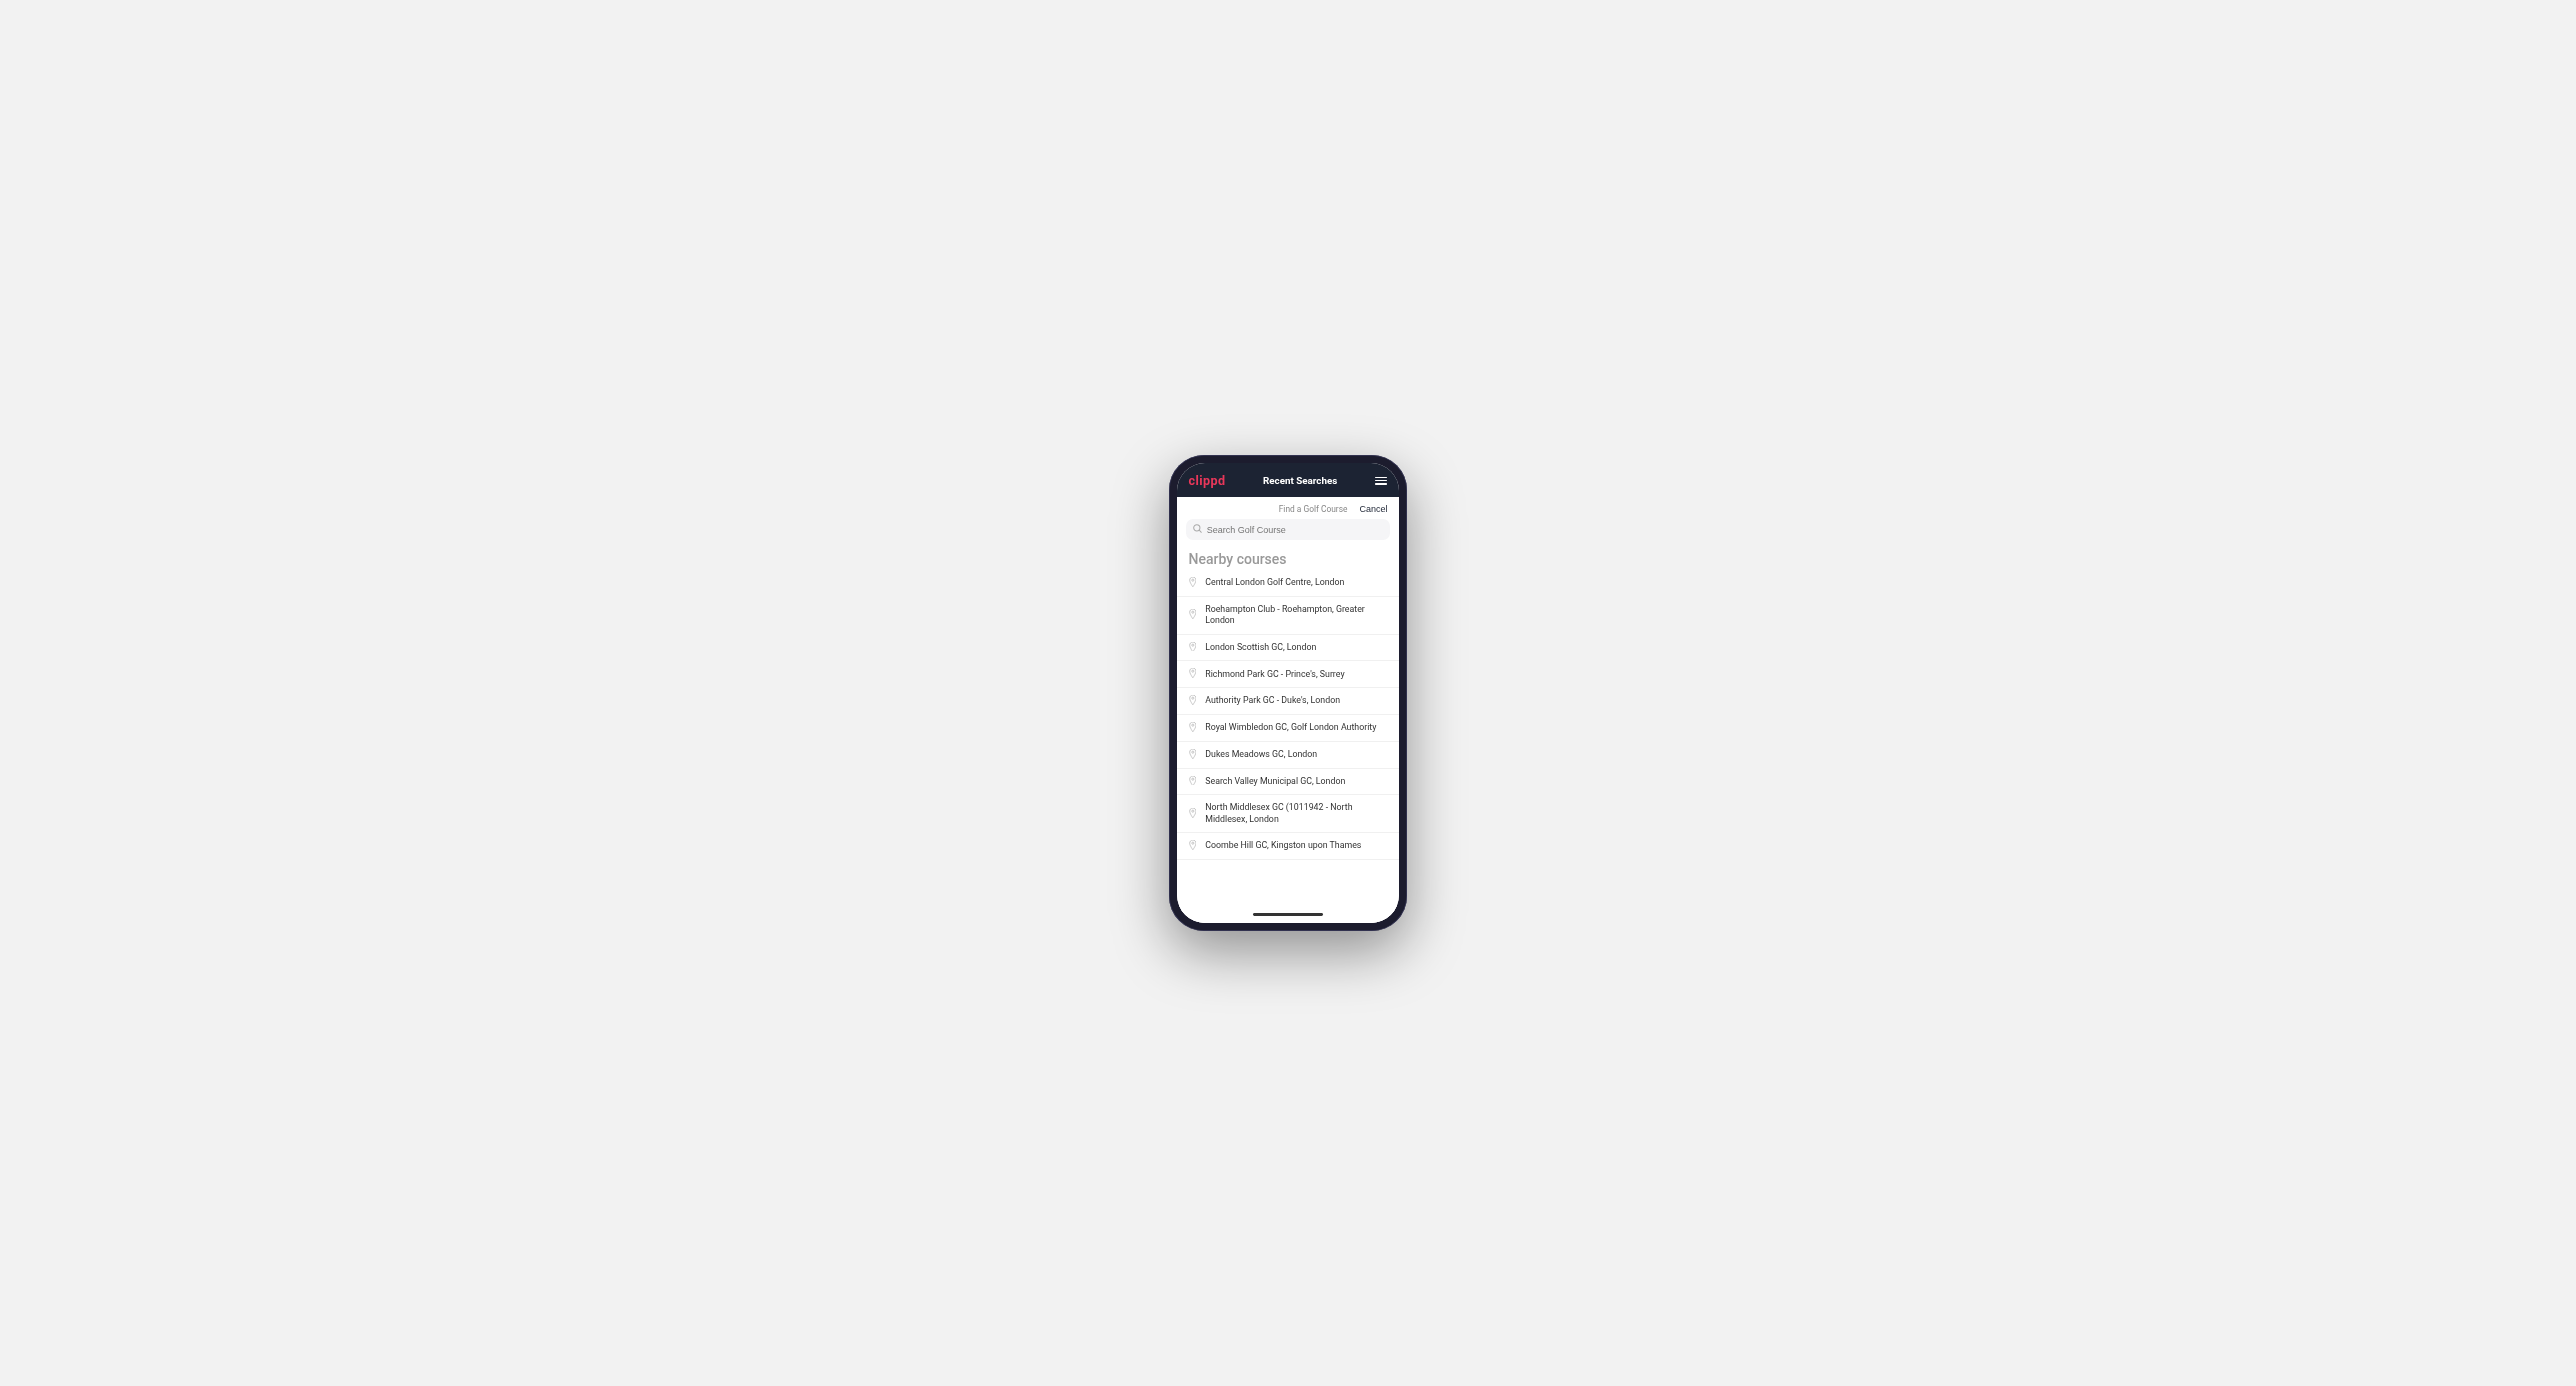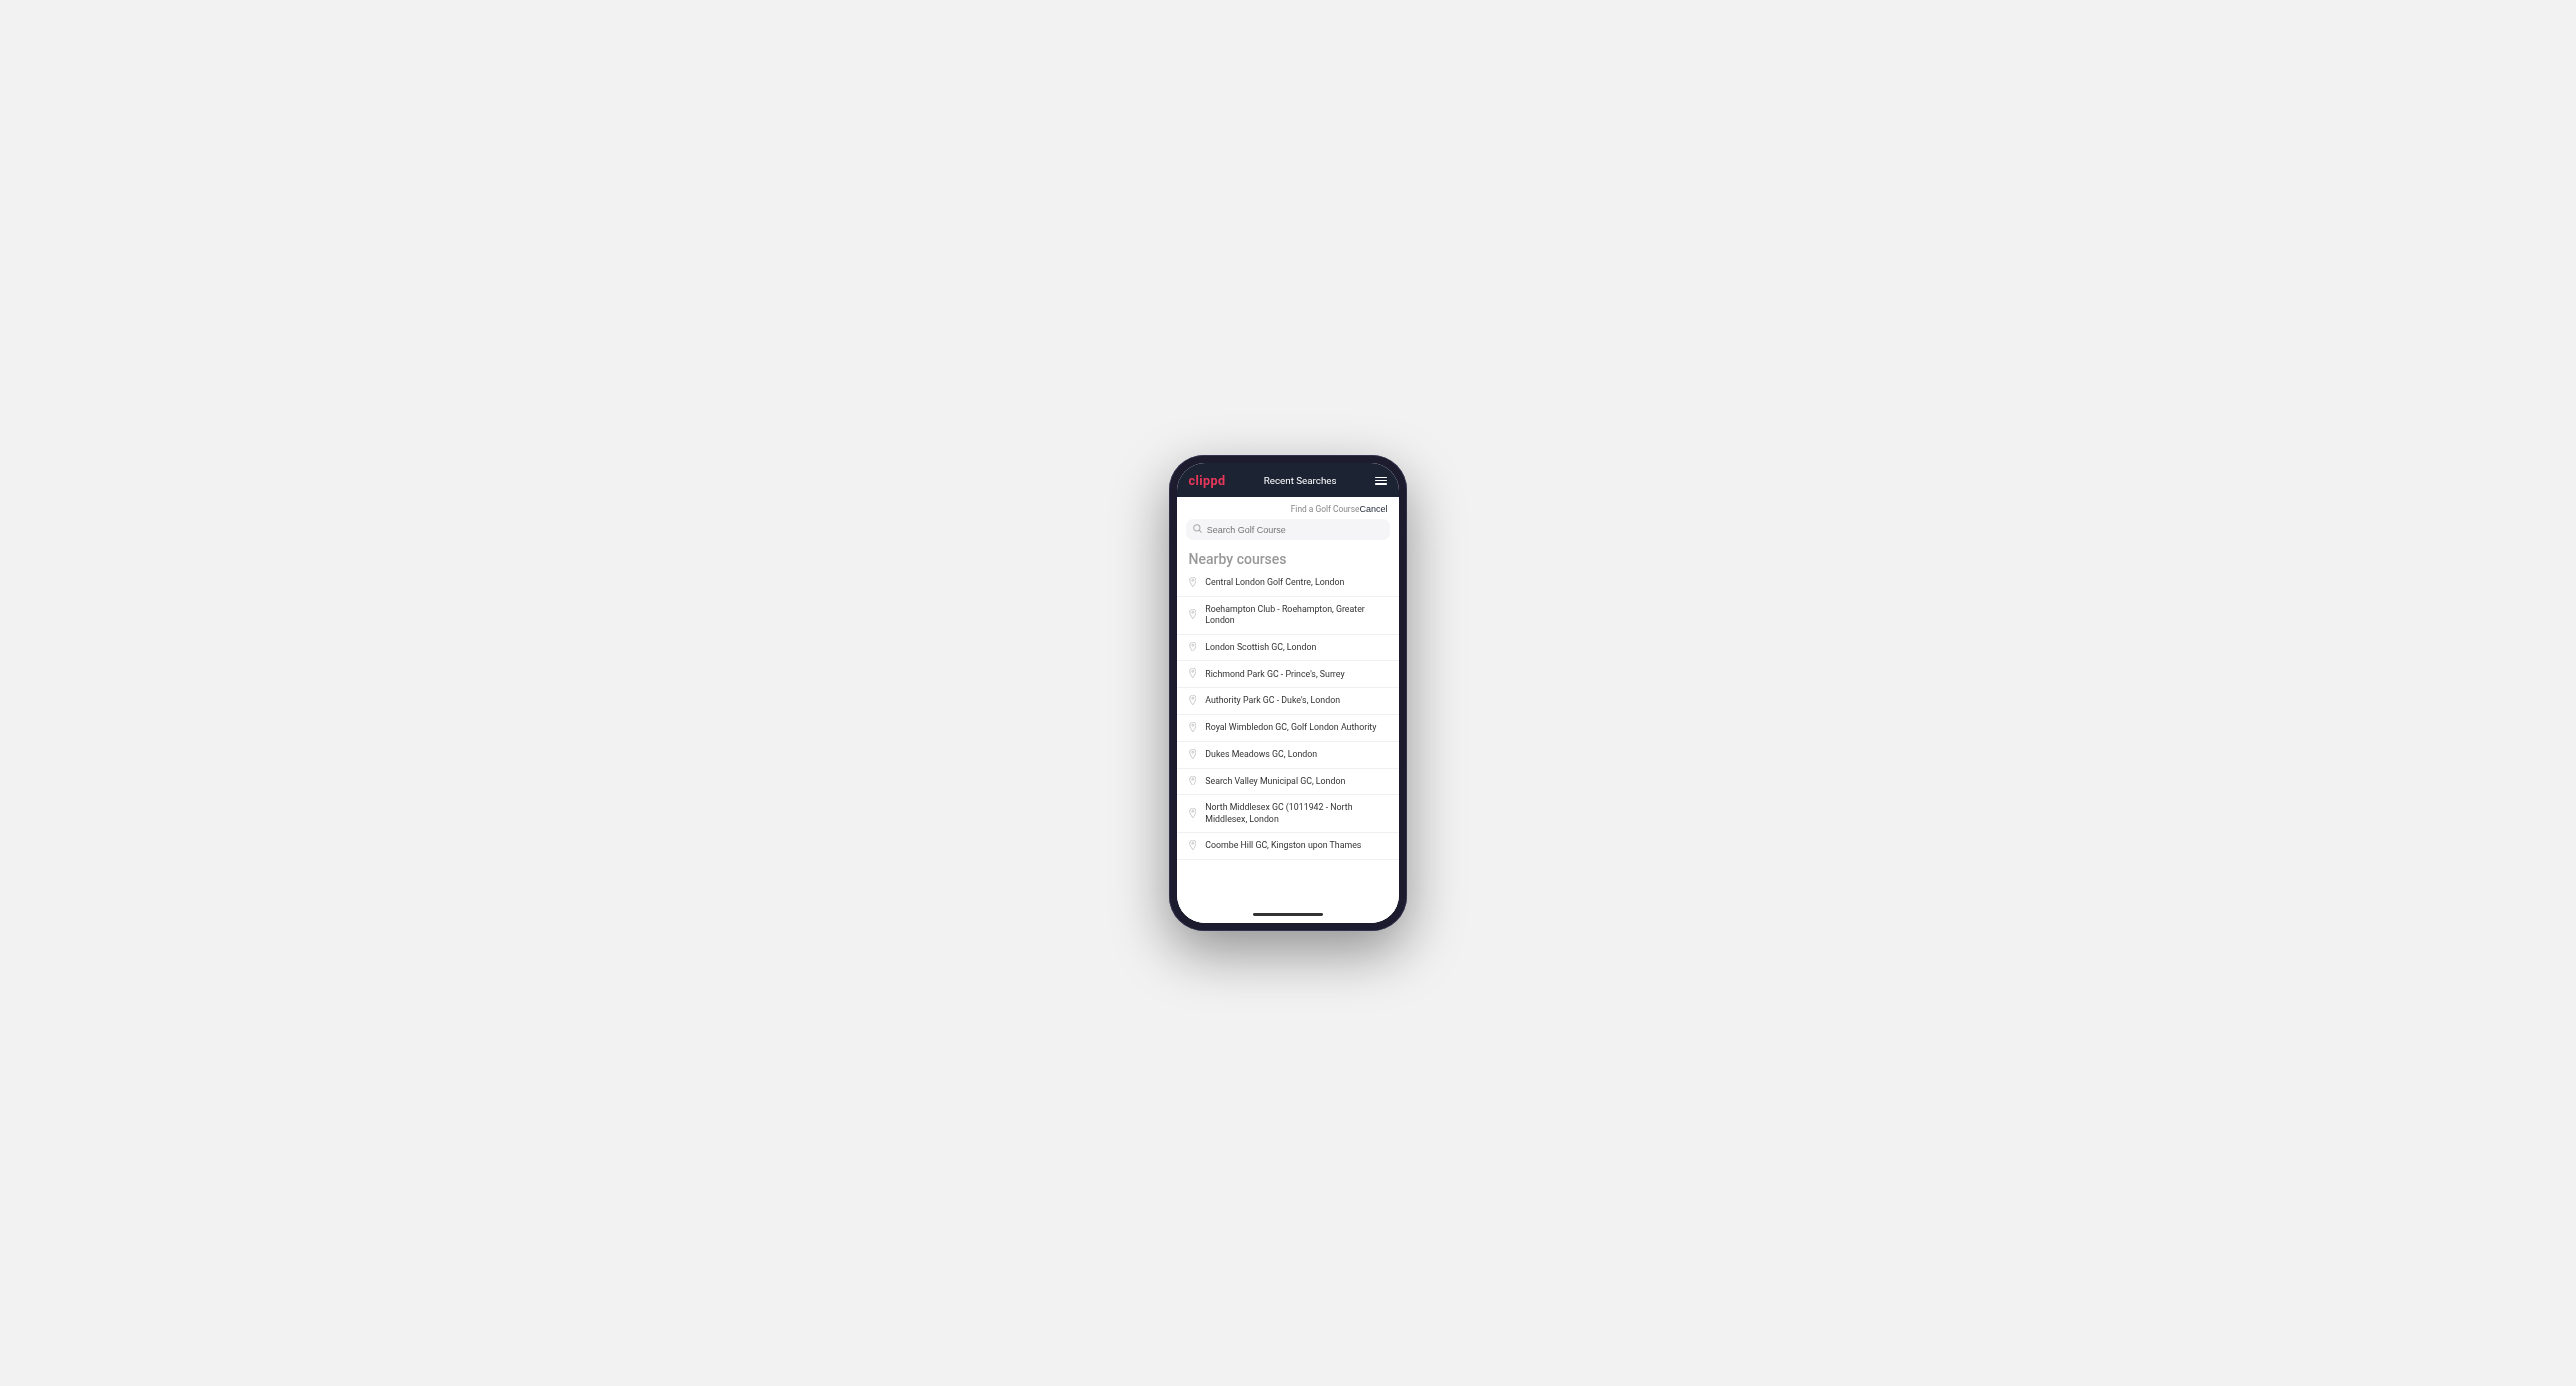--- a/index.html
+++ b/index.html
@@ -59,21 +59,21 @@
 
     .logo {
       font-size: 12.6px;
       font-weight: 700;
       color: #e8375a;
       letter-spacing: 0.4px;
     }
 
     .nav-title {
       font-size: 9.8px;
-      font-weight: 400;
+      font-weight: 700;
       color: #ffffff;
     }
 
     .menu-icon {
       display: flex;
       flex-direction: column;
       gap: 2.1px;
       cursor: pointer;
     }
 
@@ -108,20 +108,21 @@
       color: #888;
     }
 
     .cancel-btn {
       font-size: 9px;
       color: #1c2333;
       font-weight: 500;
       cursor: pointer;
       background: none;
       border: none;
+      margin-left: 12px;
     }
 
     
     .search-container {
       padding: 0 8.4px 7px;
     }
 
     .search-box {
       display: flex;
       align-items: flex-end;

